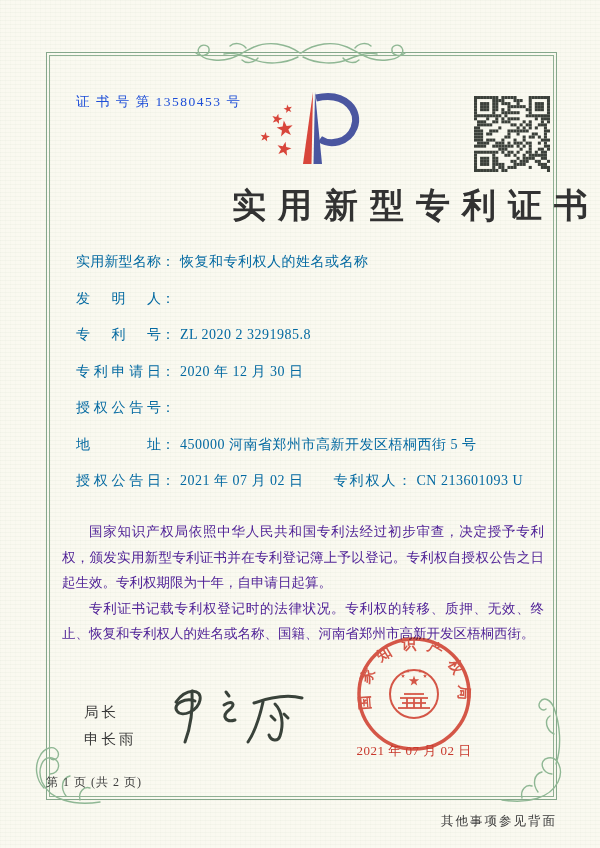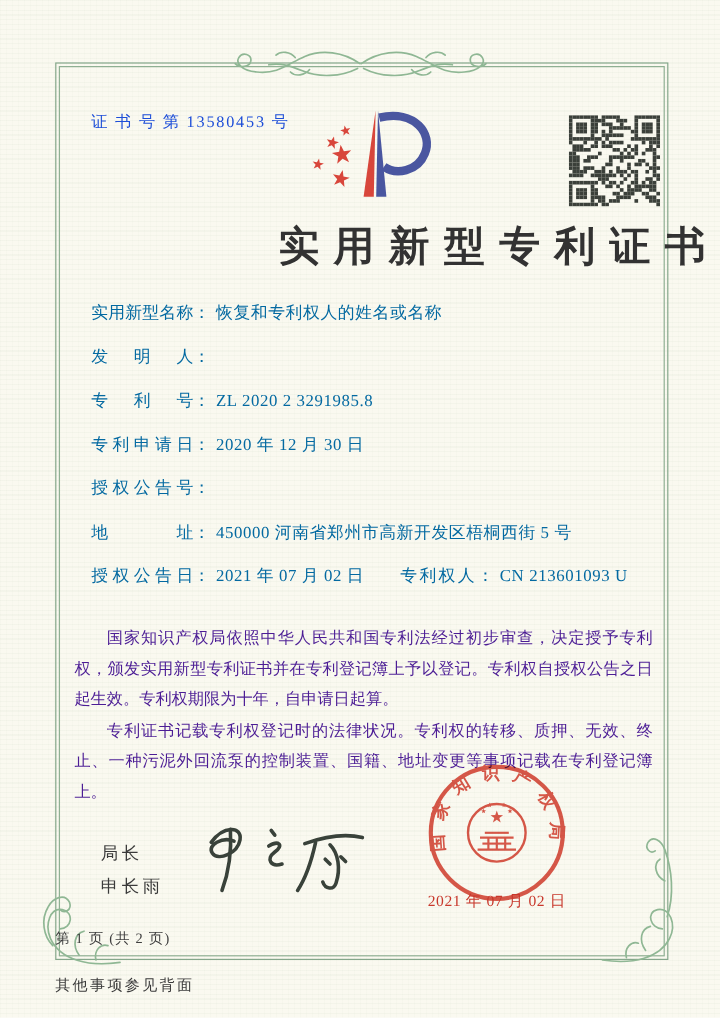--- a/index.html
+++ b/index.html
@@ -35,21 +35,21 @@
          text-align:justify;color:#4c1d95;margin-top:16px;}
   .paras p{margin:0;text-indent:2em;}
   
   .director{left:84px;top:700px;font-family:Liberation Mono, monospace;
             font-size:14.5px;line-height:27px;letter-spacing:3px;color:#3a3a3a;}
   .signature{left:162px;top:678px;}
   .seal{left:352px;top:632px;mix-blend-mode:multiply;opacity:.92;z-index:5;}
   .seal-date{left:350px;top:742px;width:128px;text-align:center;color:#c8382c;
              font-size:13px;letter-spacing:0.5px;z-index:6;}
   .page-info{left:46px;top:774px;width:511px;text-align:left;font-size:12px;color:#3e3e3e;letter-spacing:1px;}
-  .back-note{left:46px;top:813px;width:511px;text-align:left;font-size:12.5px;color:#3a3a3a;letter-spacing:2px;}
+  .back-note{left:46px;top:813px;width:511px;text-align:right;font-size:12.5px;color:#3a3a3a;letter-spacing:2px;}
   
   .orn-top{left:188px;top:40px;}
   .flourish-left{left:32px;top:726px;}
   .flourish-right{left:498px;top:694px;}
   svg{display:block;}
 </style>
 </head>
 <body>
 
 <svg width="0" height="0" aria-hidden="true">
@@ -471,21 +471,21 @@
     <span class="fvalue">2021 年 07 月 02 日</span>
     <span class="gsep"></span>
     <span class="glabel2">专利权人</span>
       <span class="fcolon">：</span>
     <span class="fvalue">CN 213601093 U</span>
   </div>
 </div>
 
 <div class="abs paras">
   <p>国家知识产权局依照中华人民共和国专利法经过初步审查，决定授予专利权，颁发实用新型专利证书并在专利登记簿上予以登记。专利权自授权公告之日起生效。专利权期限为十年，自申请日起算。</p>
-  <p>专利证书记载专利权登记时的法律状况。专利权的转移、质押、无效、终止、一种污泥外回流泵的控制装置、国籍、地址变更等事项记载在专利登记簿上。</p>
+  <p>专利证书记载专利权登记时的法律状况。专利权的转移、质押、无效、终止、恢复和专利权人的姓名或名称、国籍、河南省郑州市高新开发区梧桐西街。</p>
 </div>
 
 <div class="abs director">
   <div>局长</div>
   <div>申长雨</div>
 </div>
 
 <svg class="abs signature" width="160" height="76" viewBox="0 0 160 76">
   <g stroke="#39423a" stroke-width="3" fill="none" stroke-linecap="round" stroke-linejoin="round">
     <path d="M14,24 C24,10 40,10 38,22 C36,33 20,40 15,33 C10,26 24,19 33,23"></path>

